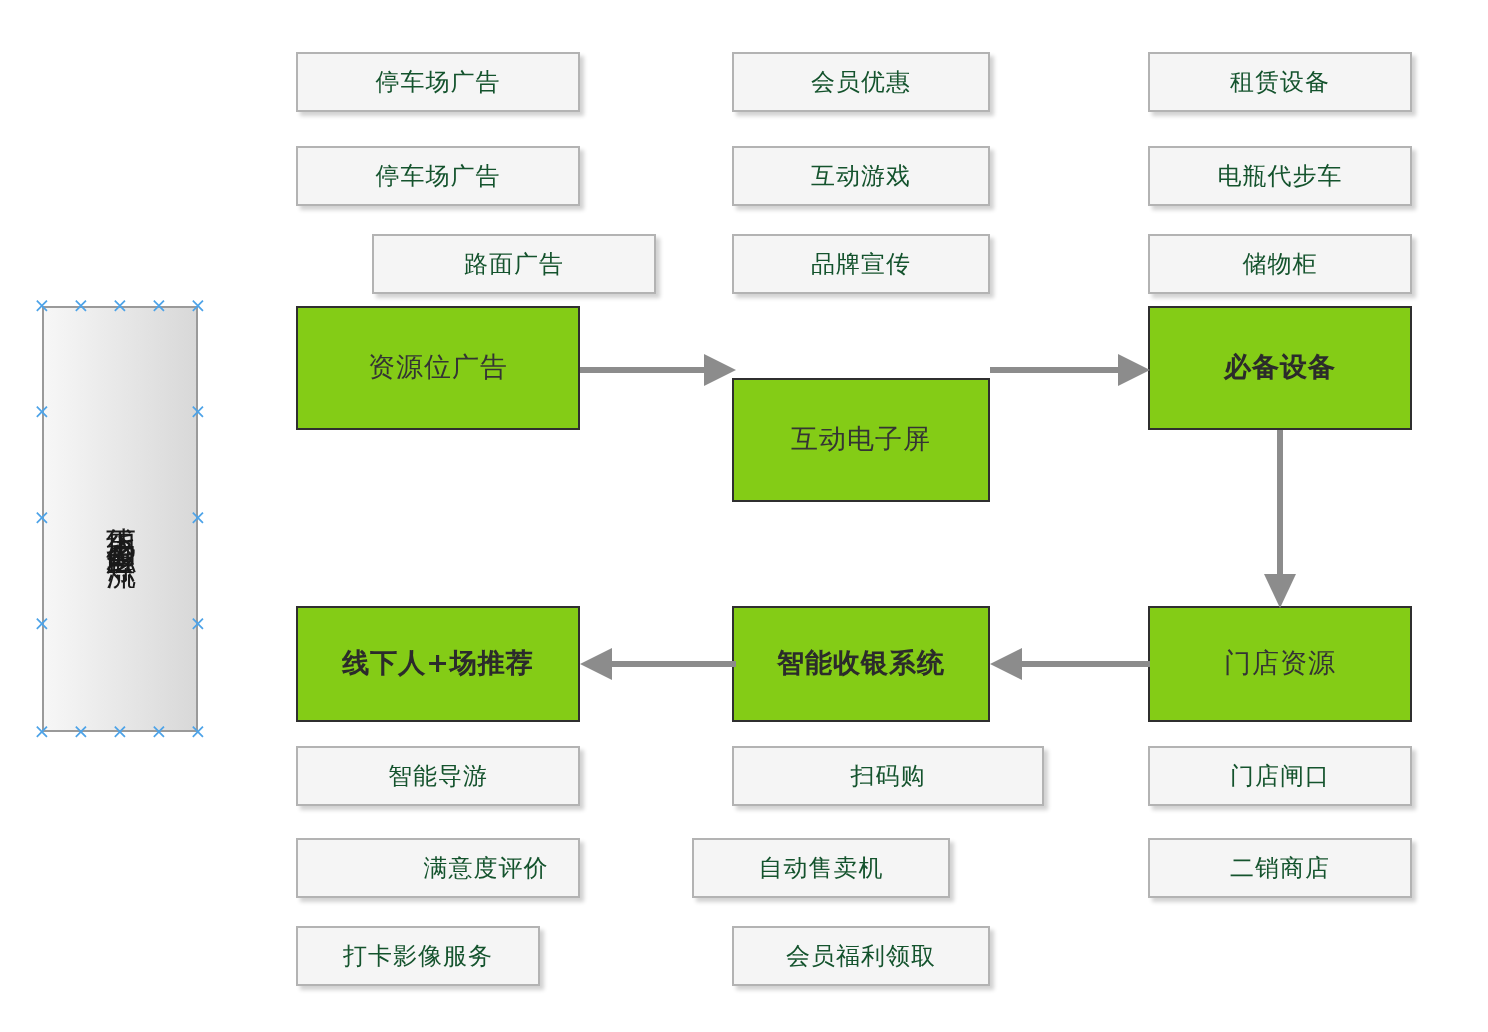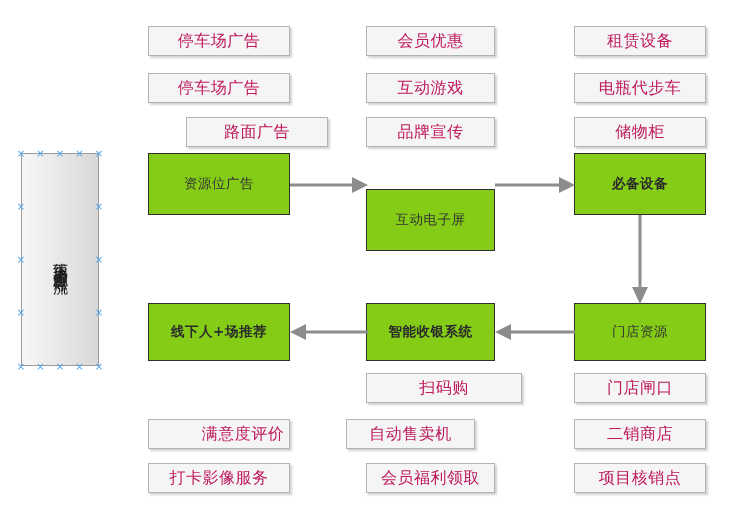--- a/index.html
+++ b/index.html
@@ -61,22 +61,22 @@
   
   .chip {
     position: absolute;
     box-sizing: border-box;
     background: #f5f5f5;
     border: 1px solid #b3b3b3;
     box-shadow: 2px 2px 2px rgba(0,0,0,0.18);
     display: flex;
     align-items: center;
     justify-content: center;
-    font-size: 16px;
-    color: #be185d;
+    font-size: 12px;
+    color: #14532d;
     letter-spacing: 0.5px;
     white-space: nowrap;
   }
 
   
   .node {
     position: absolute;
     box-sizing: border-box;
     background: #84cc16;
     border: 1.6px solid #2f2f2f;
@@ -126,42 +126,42 @@
   <div class="handle" style="left:60px;  top:366px;">×</div>
   <div class="handle" style="left:79.5px;top:366px;">×</div>
   <div class="handle" style="left:99px;  top:366px;">×</div>
 
   <div class="chip" style="left:148px; top:26px;  width:142px; height:30px;">停车场广告</div>
   <div class="chip" style="left:148px; top:73px;  width:142px; height:30px;">停车场广告</div>
   <div class="chip" style="left:148px; top:117px; width:142px; height:30px;margin-left:38px;">路面广告</div>
   <div class="node" style="left:148px; top:153px; width:142px; height:62px;">资源位广告</div>
 
   <div class="node bold-label" style="left:148px; top:303px; width:142px; height:58px;">线下人+场推荐</div>
+  <div class="chip" style="left:148px; top:373px; width:142px; height:30px;">智能导游</div>
   <div class="chip" style="left:148px; top:419px; width:142px; height:30px;padding-left:48px;">满意度评价</div>
-  <div class="chip" style="left:148px; top:463px; width:142px; height:30px;">打卡影像服务</div>
+  <div class="chip" style="left:148px; top:463px; width:122px; height:30px;">打卡影像服务</div>
 
   <div class="chip" style="left:366px; top:26px;  width:129px; height:30px;">会员优惠</div>
   <div class="chip" style="left:366px; top:73px;  width:129px; height:30px;">互动游戏</div>
   <div class="chip" style="left:366px; top:117px; width:129px; height:30px;">品牌宣传</div>
   <div class="node" style="left:366px; top:153px; width:129px; height:62px;margin-top:36px;">互动电子屏</div>
 
   <div class="node bold-label" style="left:366px; top:303px; width:129px; height:58px;">智能收银系统</div>
   <div class="chip" style="left:366px; top:373px; width:156px; height:30px;">扫码购</div>
   <div class="chip" style="left:346px; top:419px; width:129px; height:30px;">自动售卖机</div>
   <div class="chip" style="left:574px; top:26px;  width:132px; height:30px;">租赁设备</div>
 
   <div class="chip" style="left:366px; top:463px; width:129px; height:30px;">会员福利领取</div>
   <div class="chip" style="left:574px; top:73px;  width:132px; height:30px;">电瓶代步车</div>
   <div class="chip" style="left:574px; top:117px; width:132px; height:30px;">储物柜</div>
   <div class="node bold-label" style="left:574px; top:153px; width:132px; height:62px;">必备设备</div>
 
   <div class="node" style="left:574px; top:303px; width:132px; height:58px;">门店资源</div>
   <div class="chip" style="left:574px; top:373px; width:132px; height:30px;">门店闸口</div>
   <div class="chip" style="left:574px; top:419px; width:132px; height:30px;">二销商店</div>
-  <div class="chip" style="left:574px; top:463px; width:132px; height:30px;">项目核销点</div>
 
   <svg class="conn" style="left:290px; top:170px; width:78px; height:30px;" viewBox="0 0 78 30">
     <line x1="0" y1="15" x2="62" y2="15"></line>
     <polygon points="62,7 78,15 62,23"></polygon>
   </svg>
 
   <svg class="conn" style="left:495px; top:170px; width:80px; height:30px;" viewBox="0 0 80 30">
     <line x1="0" y1="15" x2="64" y2="15"></line>
     <polygon points="64,7 80,15 64,23"></polygon>
   </svg>

